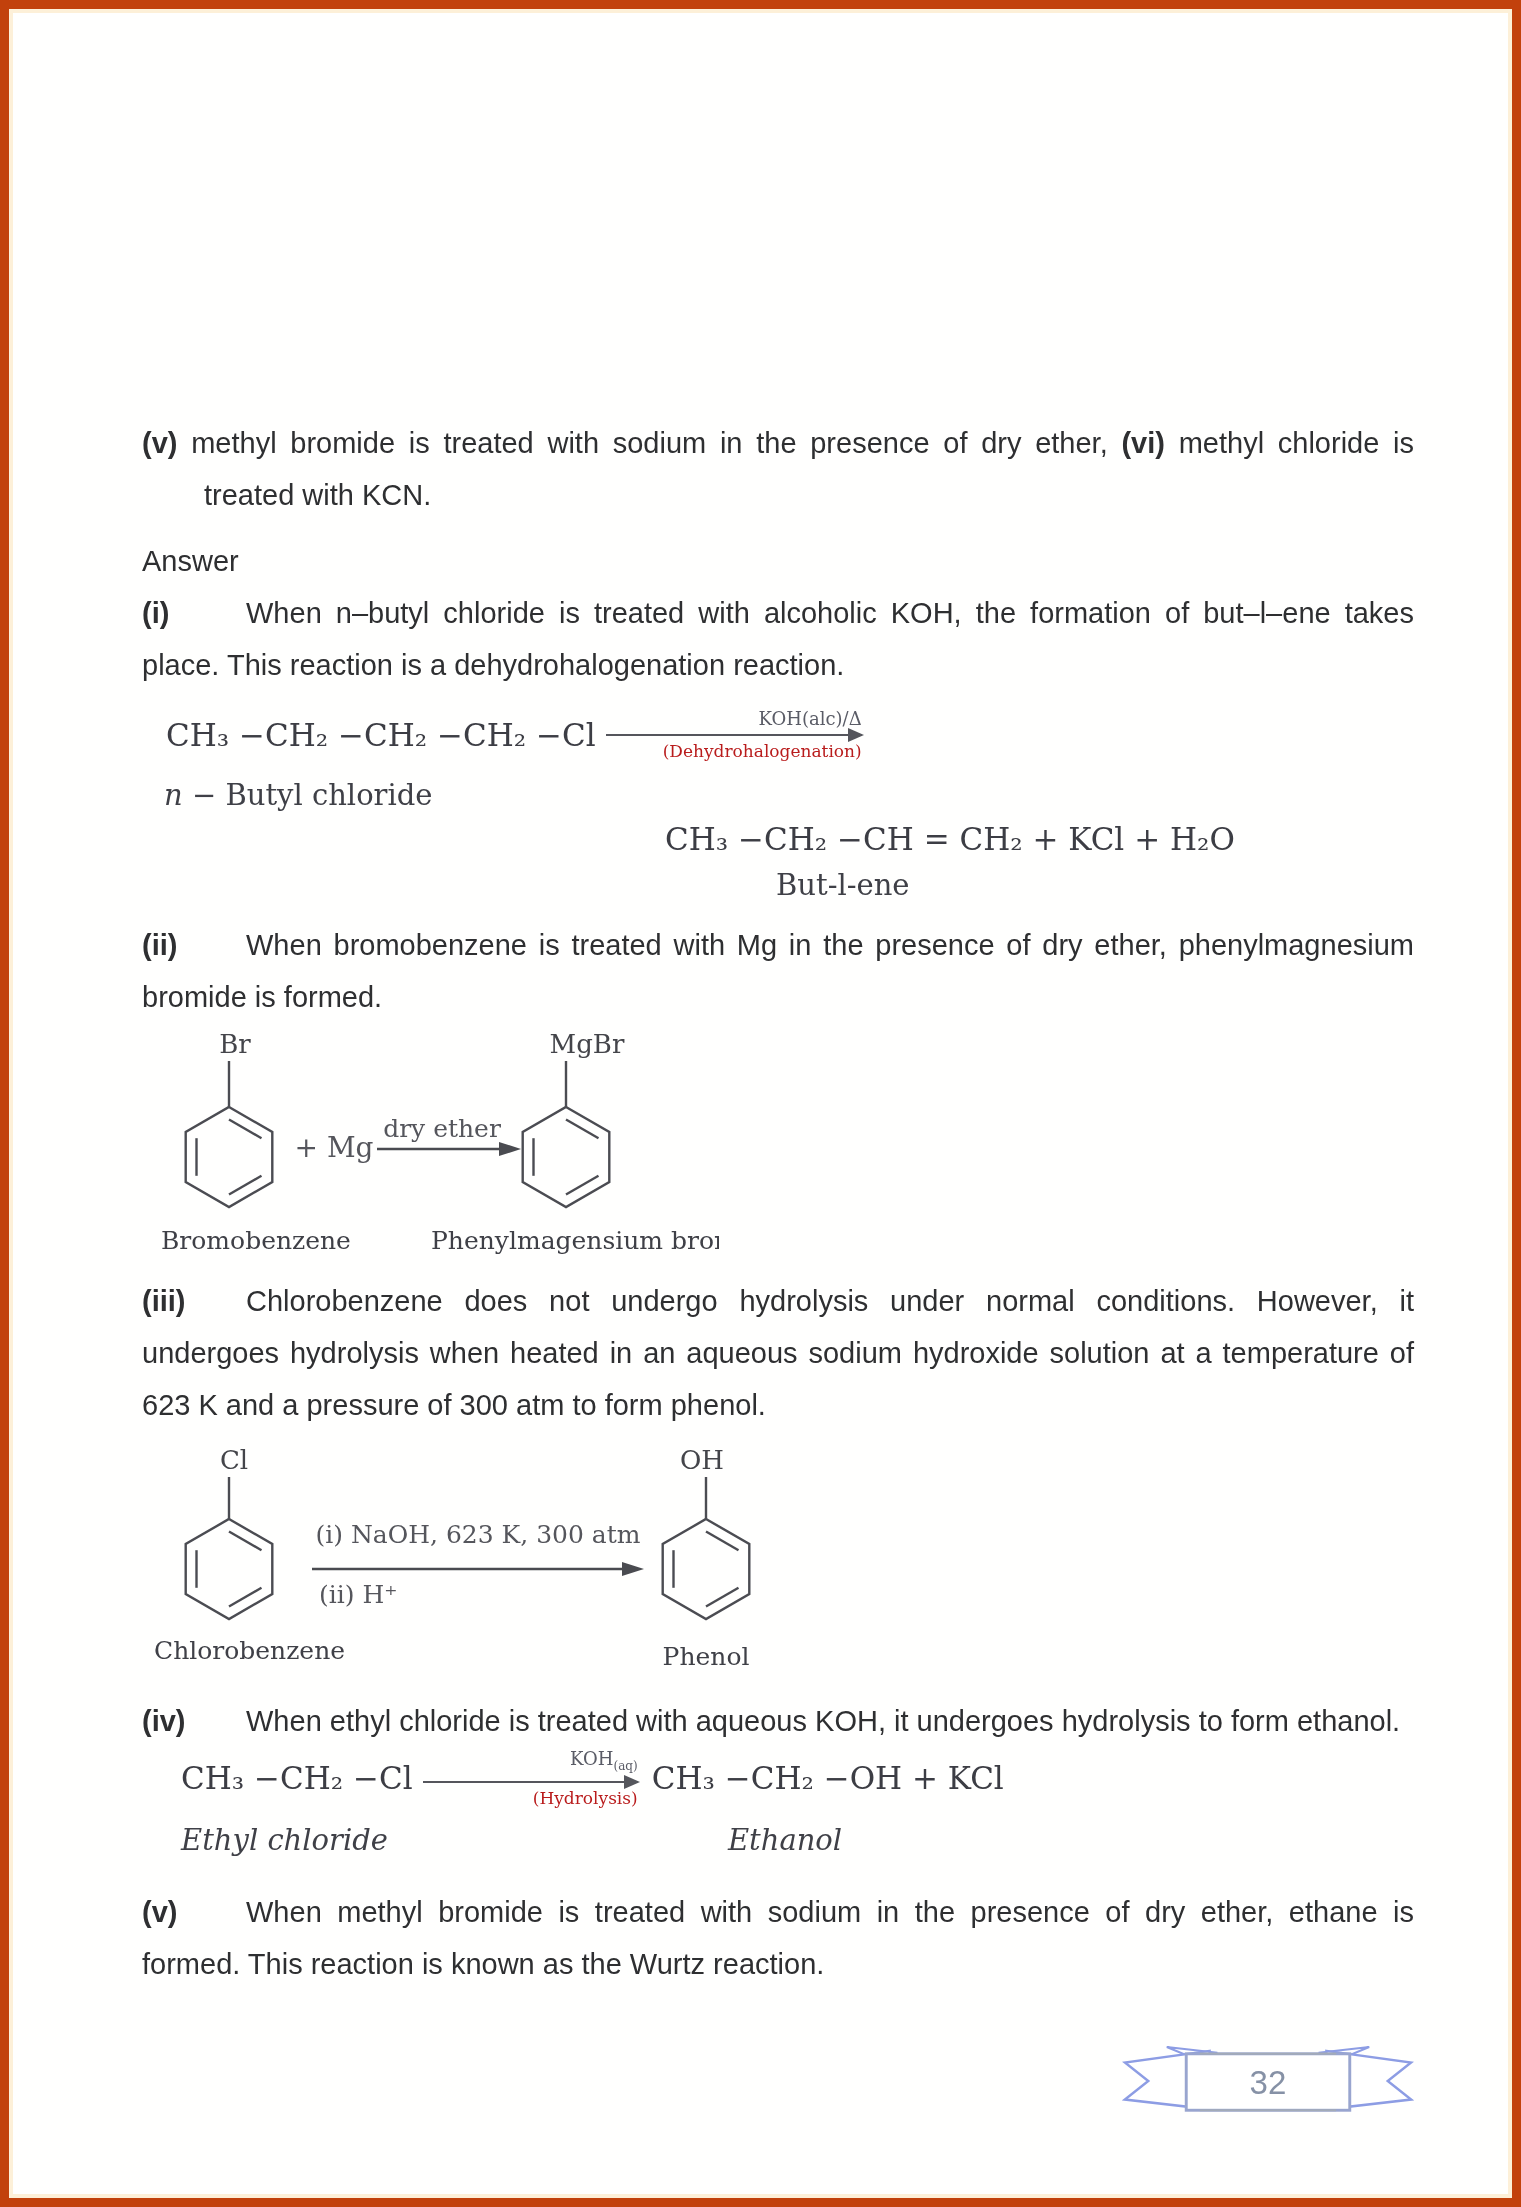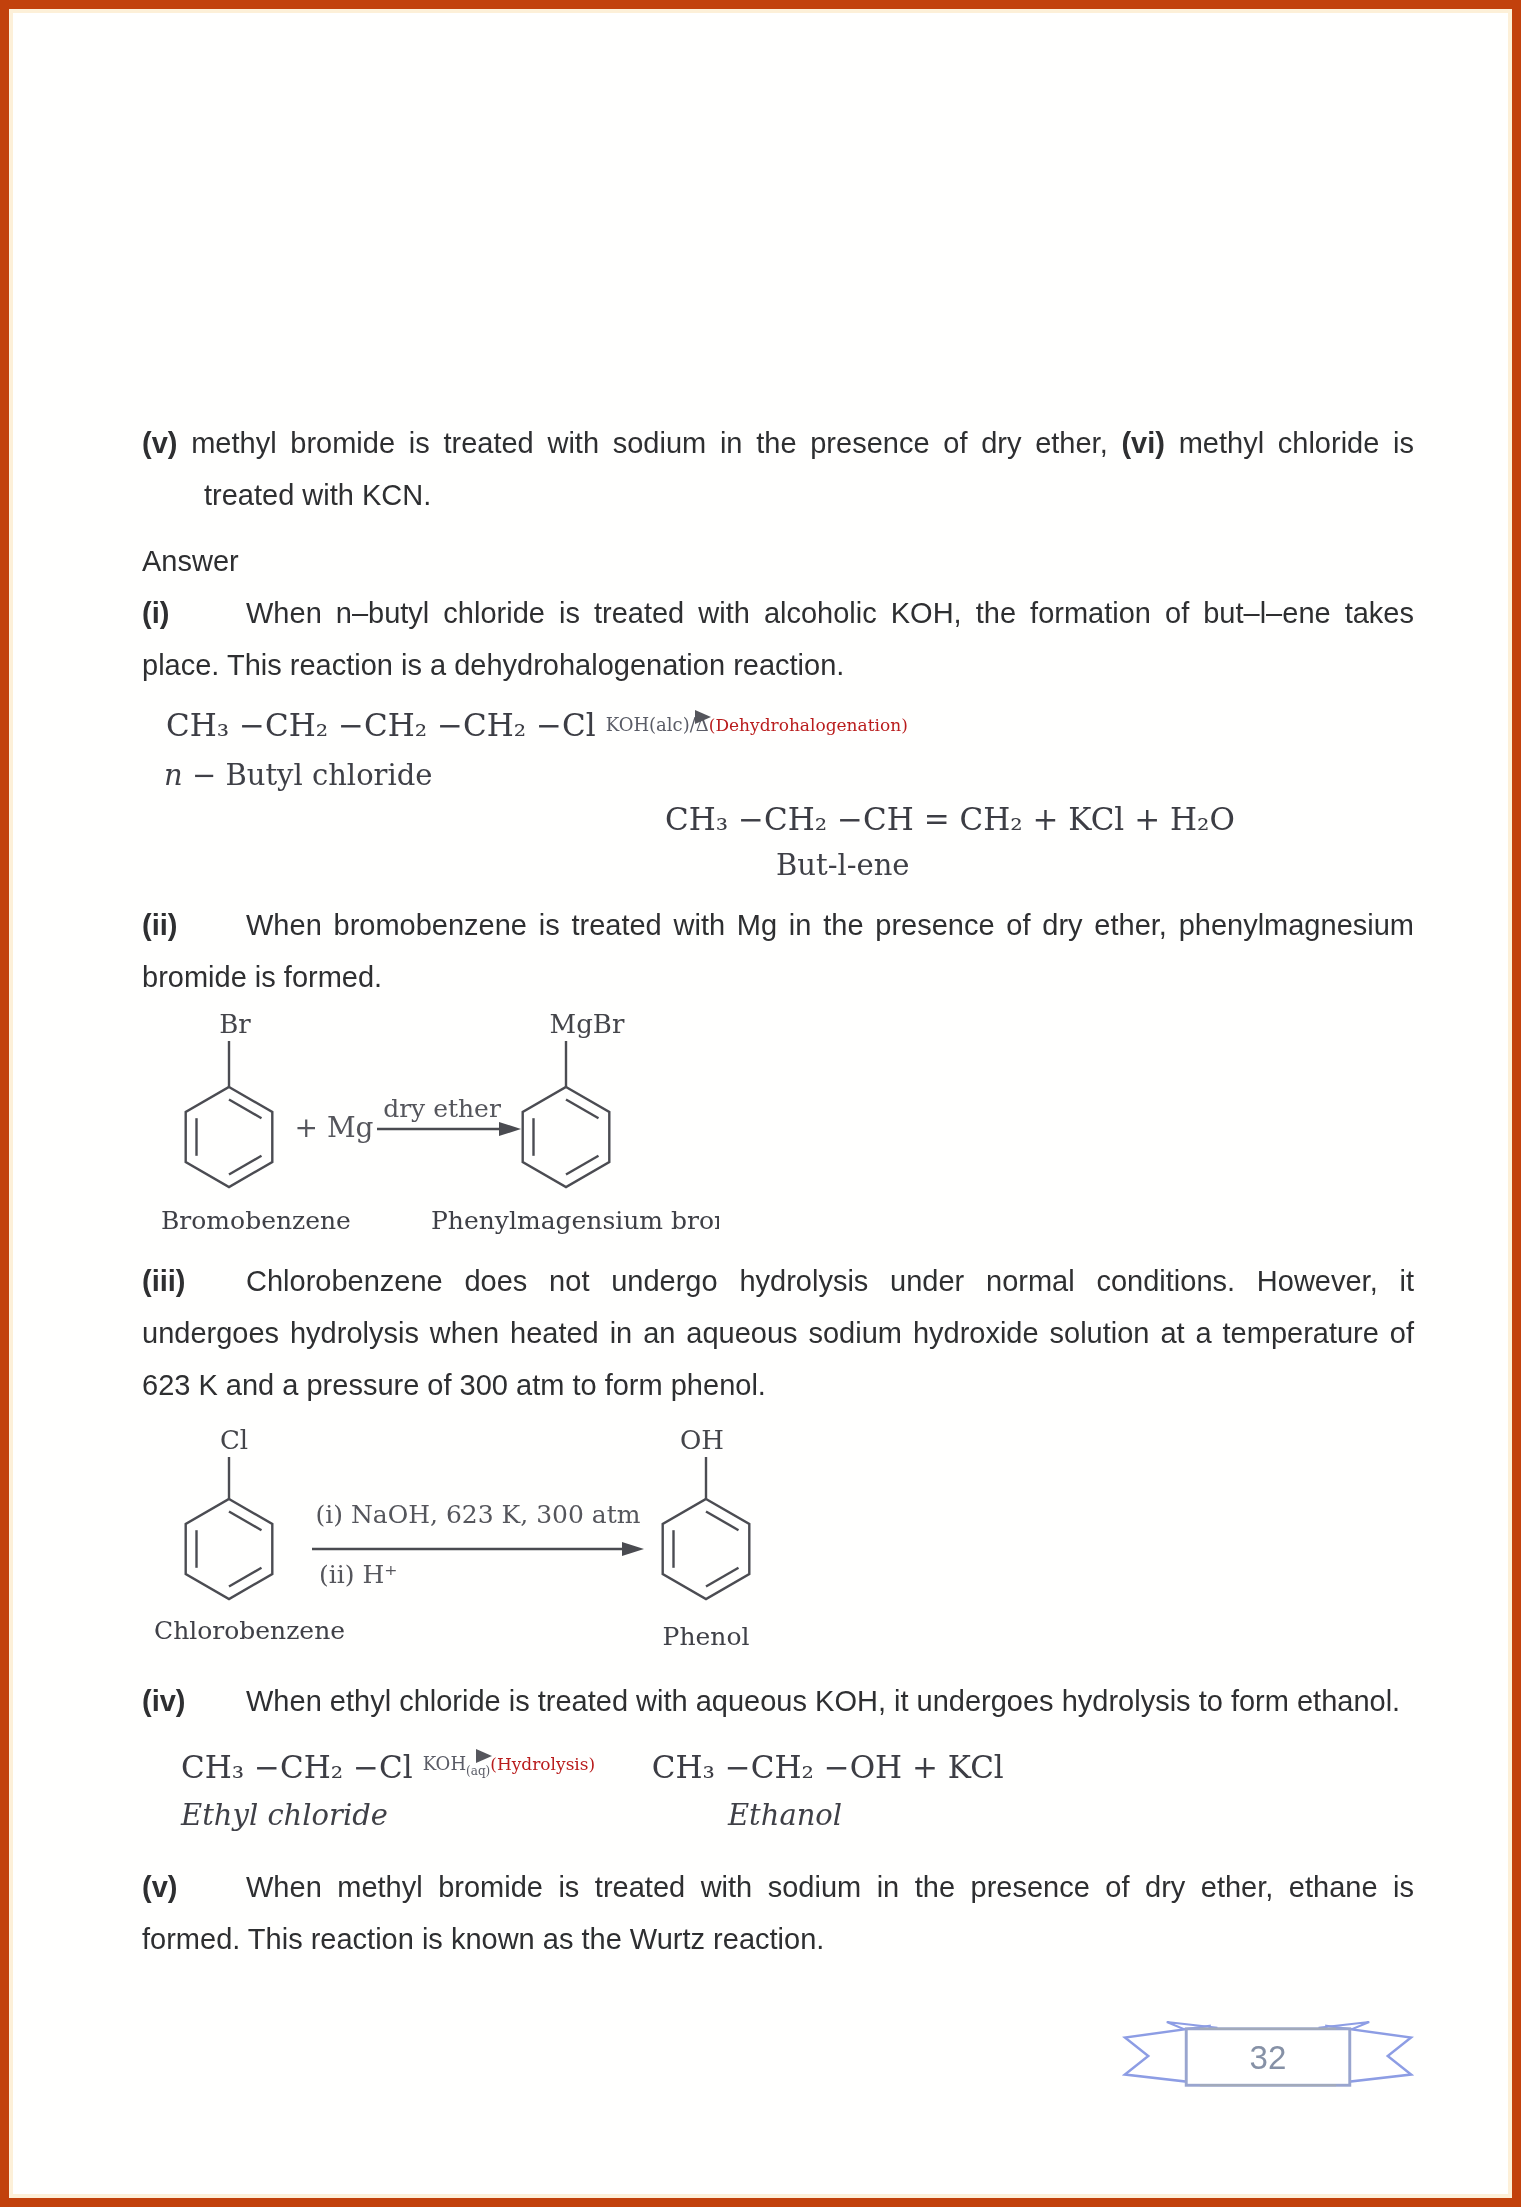--- a/index.html
+++ b/index.html
@@ -27,21 +27,21 @@
   .mt14{margin-top:14px;} .mt10{margin-top:10px;} .mt16{margin-top:16px;}
   .mt26{margin-top:26px;}
   
   .eqrow{
     display:flex;align-items:center;
     font-family:"DejaVu Serif","Liberation Serif",serif;
     color:#3c3d44;
   }
   .chem{font-size:31px;white-space:nowrap;}
   .rxnarrow{
-    display:inline-flex;flex-direction:row;align-items:flex-start;
+    display:inline-flex;flex-direction:column;align-items:flex-end;
     margin-left:10px;flex:0 0 auto;
   }
   .atop{font-size:18px;line-height:24px;color:#5a5c66;white-space:nowrap;}
   .abot{font-size:17px;line-height:24px;color:#b91c1c;white-space:nowrap;}
   .aqsub{font-size:12px;}
   .aline{
     position:relative;display:block;align-self:stretch;
     height:2px;background:#55565c;margin:3px 0;
   }
   .aline::after{
@@ -162,21 +162,21 @@
         <line class="ringline" x1="-32.5" y1="18.8" x2="-32.5" y2="-18.8"></line>
       </g>
       <line class="bond" x1="552" y1="72" x2="552" y2="30"></line>
       <text class="sub-label" x="548" y="22" text-anchor="middle">OH</text>
       <text class="name-label" x="0" y="212">Chlorobenzene</text>
       <text class="name-label" x="552" y="218" text-anchor="middle">Phenol</text>
     </svg>
 
     <p class="para mt16"><span class="tablbl">(iv)</span><span>When ethyl chloride is treated with aqueous KOH, it undergoes hydrolysis to form ethanol.</span></p>
 
-    <div class="eqrow" style="margin-left:39px;margin-top:22px">
+    <div class="eqrow" style="margin-left:39px;">
       <span class="chem">CH₃ −CH₂ −Cl</span>
       <span class="rxnarrow" style="width:215px">
         <span class="atop"><span>KOH</span><sub class="aqsub">(aq)</sub></span>
         <span class="aline"></span>
         <span class="abot">(Hydrolysis)</span>
       </span>
       <span class="chem" style="margin-left:14px">CH₃ −CH₂ −OH + KCl</span>
     </div>
     <div class="namesrow" style="margin-left:39px;margin-top:10px">
       <span class="chemname">Ethyl chloride</span>

